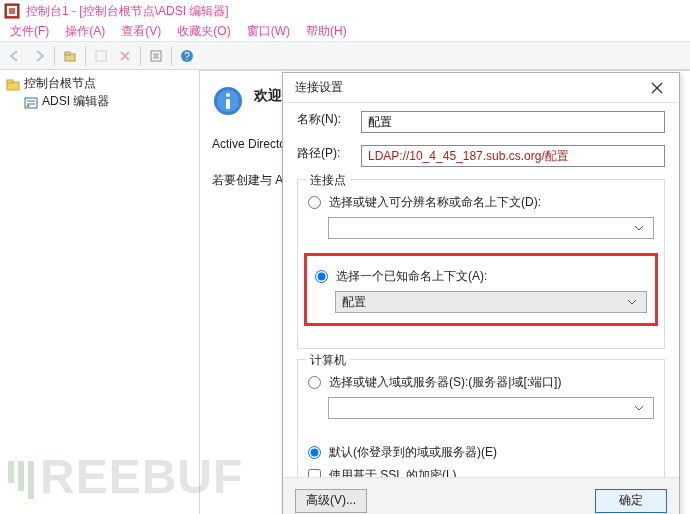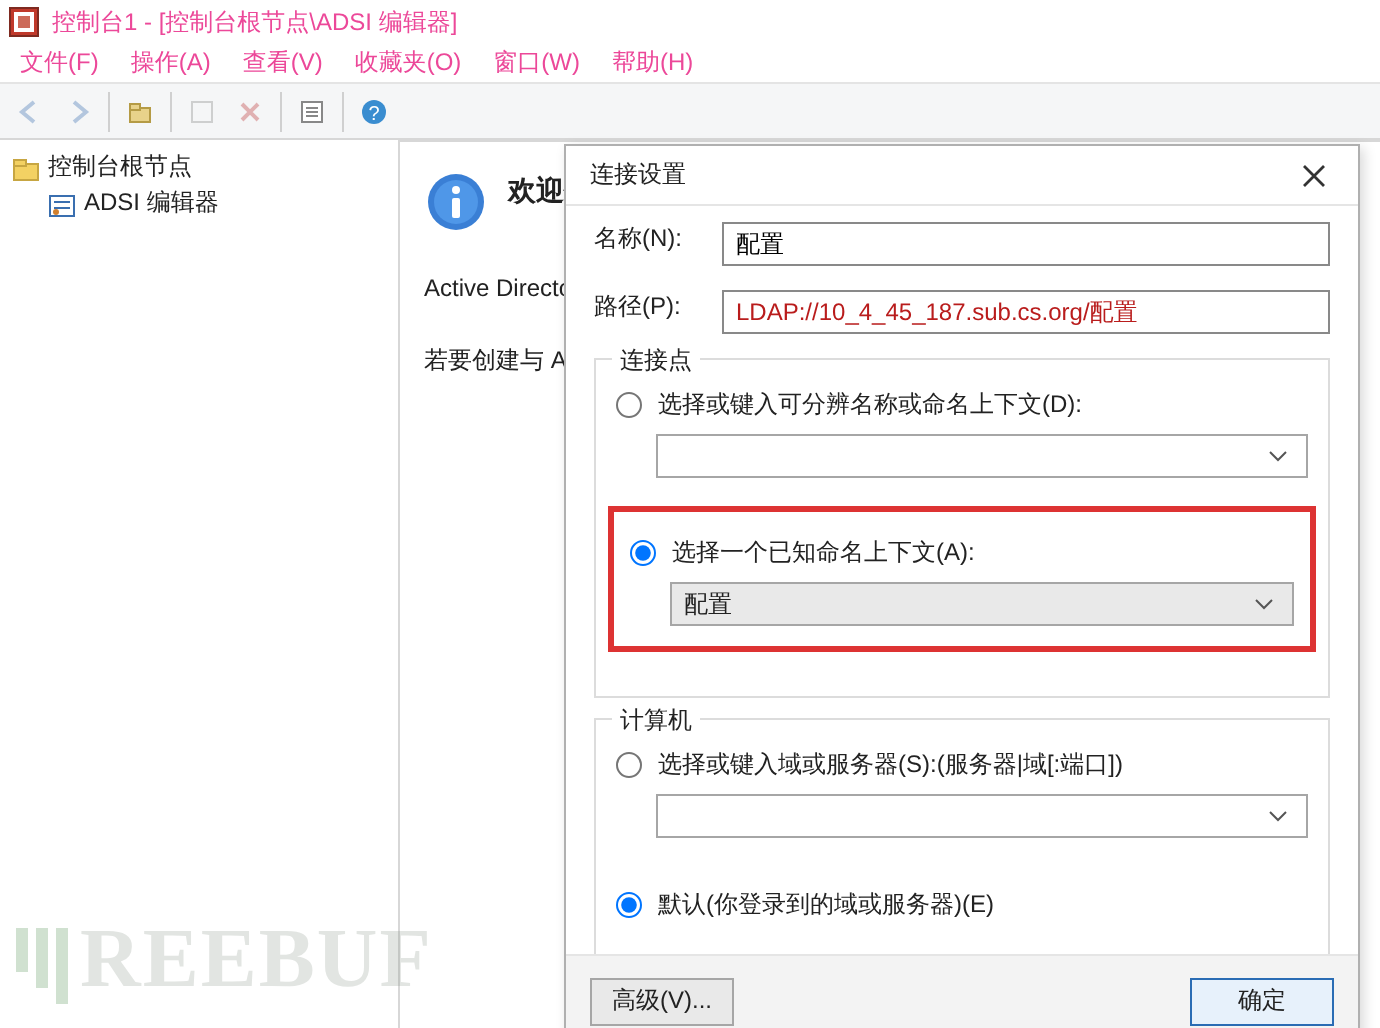--- a/index.html
+++ b/index.html
@@ -56,21 +56,21 @@
   .combo .caret { width: 16px; display: flex; align-items: center; justify-content: center; }
   .combo.indent { margin-left: 20px; width: calc(100% - 20px); }
   .redbox { border: 3px solid #d33; padding: 8px 8px 10px 8px; margin: -4px -4px 10px -4px; }
 
   .dlg-footer { height: 46px; border-top: 1px solid #e5e5e5; display: flex; align-items: center; padding: 0 12px; gap: 10px; background: #f3f3f3; }
   .dlg-footer .spacer { flex: 1; }
   .btn { min-width: 72px; height: 24px; border: 1px solid #a6a6a6; background: #e9e9e9; display: flex; align-items: center; justify-content: center; padding: 0 10px; cursor: default; }
   .btn.primary { border: 1px solid #2a6cb4; background: #e7f1fb; }
 
   
-  .watermark { position: absolute; left: 8px; bottom: 10px; font-size: 42px; font-weight: 700; letter-spacing: 1px; color: rgba(140,150,140,0.25); pointer-events: none; font-family: Liberation Serif, serif; }
+  .watermark { position: absolute; left: 8px; bottom: 10px; font-size: 48px; font-weight: 700; letter-spacing: 1px; color: rgba(140,150,140,0.25); pointer-events: none; font-family: Liberation Sans, sans-serif; }
   .watermark .bars { display: inline-flex; gap: 4px; margin-right: 6px; vertical-align: middle; }
   .watermark .bars span { display: inline-block; width: 6px; background: rgba(120,170,120,0.35); }
   .watermark .bars span:nth-child(1){height:22px}
   .watermark .bars span:nth-child(2){height:30px}
   .watermark .bars span:nth-child(3){height:38px}
 </style>
 </head>
 <body>
 <div class="root">
 
@@ -254,20 +254,24 @@
                 </svg>
               </span>
             </div>
         </div>
 
         <label class="opt-line" style="margin-top:25px">
           <input type="radio" name="comp" checked="" style="">
           <span>默认(你登录到的域或服务器)(E)</span>
         </label>
 
+        <label class="opt-line">
+          <input type="checkbox" style="">
+          <span>使用基于 SSL 的加密(L)</span>
+        </label>
       </div>
     </div>
 
     <div class="dlg-footer">
       <div class="btn">
           <span>高级(V)...</span>
         </div>
       <div class="spacer"></div>
       <div class="btn primary">
           <span>确定</span>

